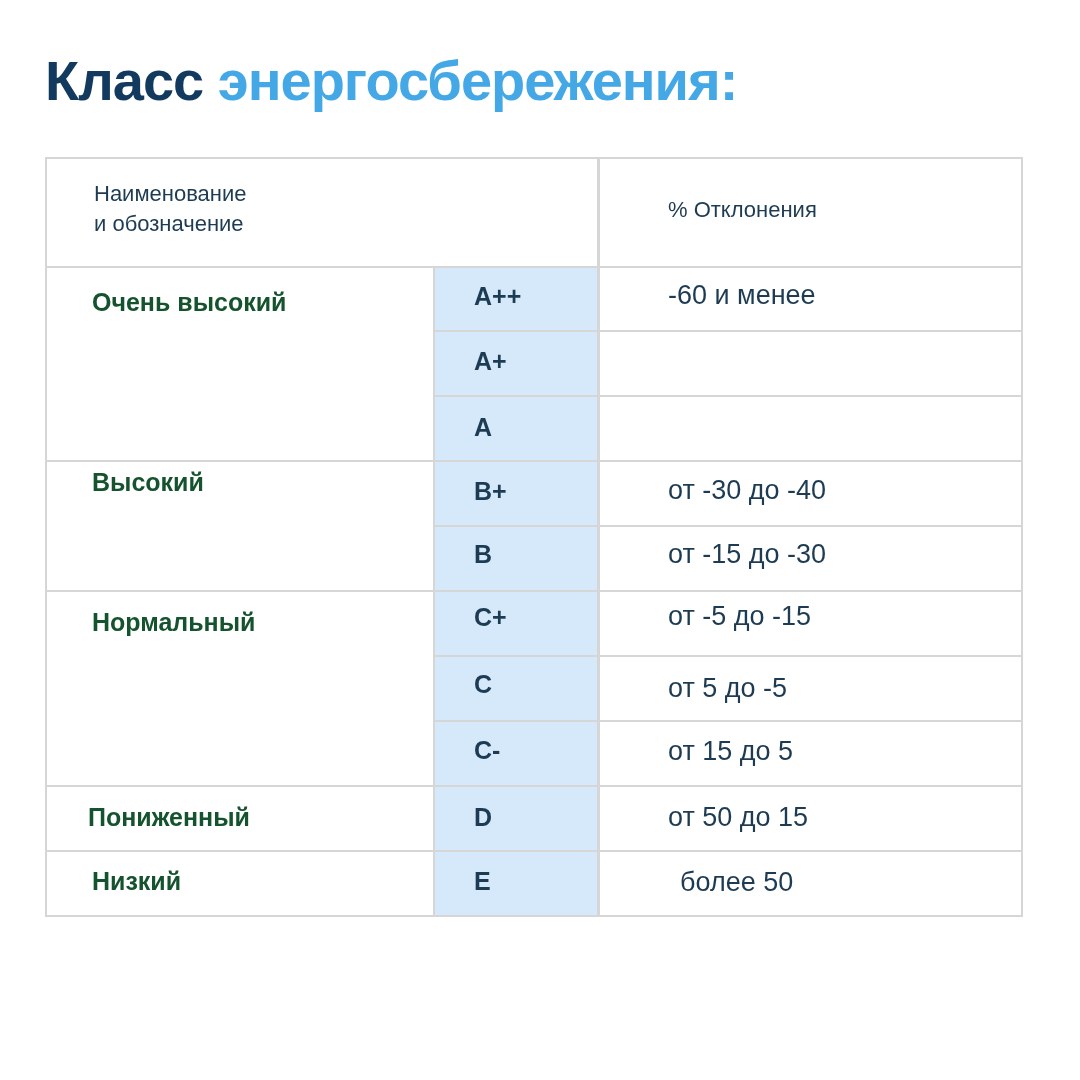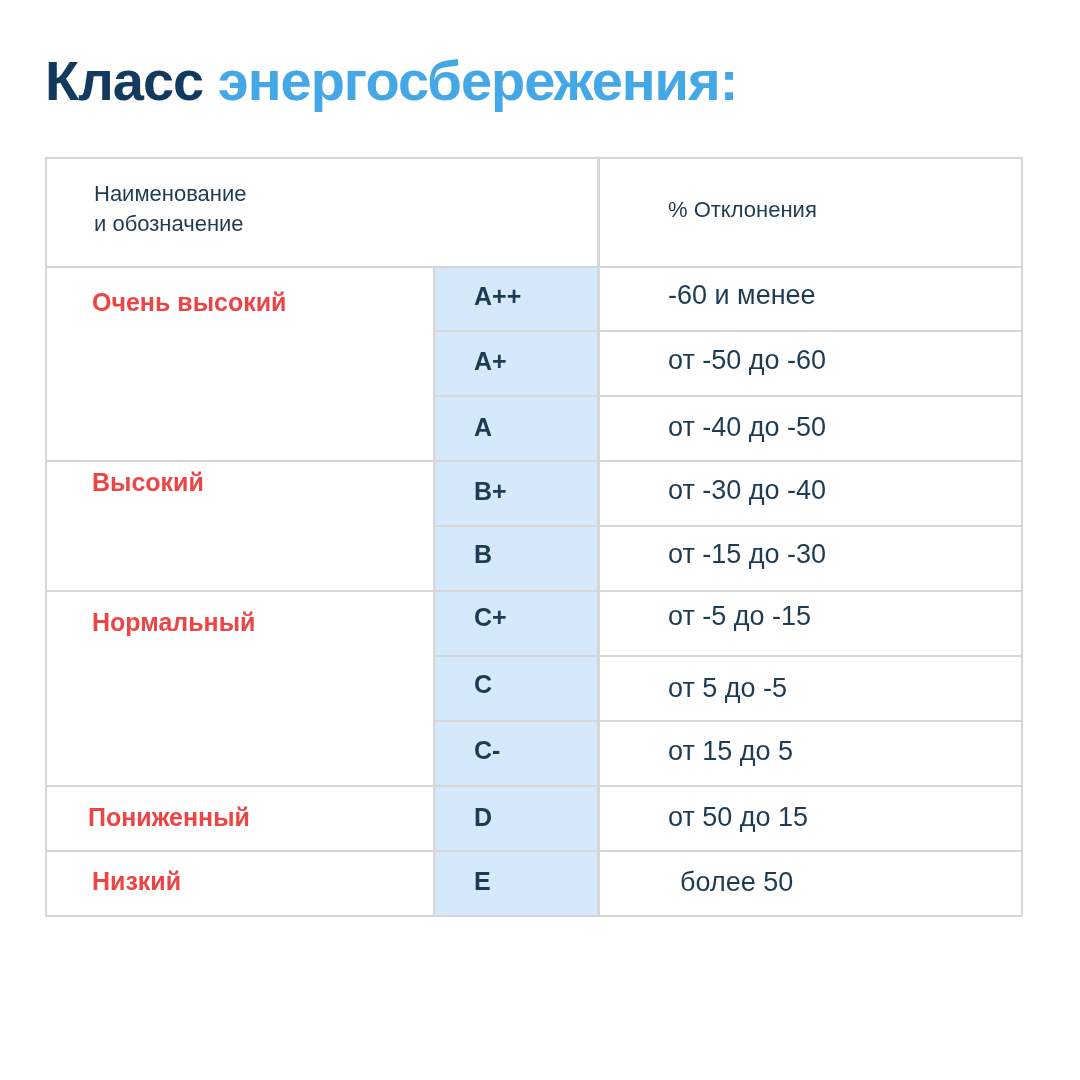--- a/index.html
+++ b/index.html
@@ -5,21 +5,21 @@
   html, body { margin:0; padding:0; }
   body { width:1080px; height:1080px; background:#ffffff; position:relative; overflow:hidden;
          font-family:"Liberation Sans", sans-serif; color:#1d3b52; }
   .title { position:absolute; left:45px; top:46px; font-size:56px; font-weight:bold; letter-spacing:-1px; line-height:70px; white-space:nowrap; }
   .title .w1 { color:#12395e; }
   .title .w2 { color:#45a8e6; }
   .tbl { position:absolute; left:45px; top:157px; width:1070px; height:760px; }
   .line-h { position:absolute; height:2px; background:#d6d6d6; }
   .line-v { position:absolute; width:3px; background:#d6d6d6; }
   .hdr-text { position:absolute; font-size:22px; line-height:30px; color:#1d3b52; }
-  .grp { position:absolute; font-size:25px; font-weight:bold; color:#ef4444; white-space:nowrap; }
+  .grp { position:absolute; font-size:25px; font-weight:bold; color:#14532d; white-space:nowrap; }
   .cls-bg { position:absolute; left:389px; width:165px; background:#d5e9fb; }
   .cls { position:absolute; left:429px; font-size:25px; font-weight:bold; color:#1d3b52; }
   .val { position:absolute; left:623px; font-size:27px; color:#1d3b52; white-space:nowrap; }
 </style>
 </head>
 <body>
 
 <div class="title">
   <span class="w1">Класс</span>
   <span class="w2">энергосбережения:</span>
@@ -66,22 +66,20 @@
   <div class="cls" style="top:256px;">A</div>
   <div class="cls" style="top:320px;">B+</div>
   <div class="cls" style="top:383px;">B</div>
   <div class="cls" style="top:446px;">C+</div>
   <div class="cls" style="top:513px;">C</div>
   <div class="cls" style="top:579px;">C-</div>
   <div class="cls" style="top:646px;">D</div>
   <div class="cls" style="top:710px;">E</div>
 
   <div class="val" style="top:123px;">-60 и менее</div>
-  <div class="val" style="top:188px;">от -50 до -60</div>
-  <div class="val" style="top:255px;">от -40 до -50</div>
   <div class="val" style="top:318px;">от -30 до -40</div>
   <div class="val" style="top:382px;">от -15 до -30</div>
   <div class="val" style="top:444px;">от -5 до -15</div>
   <div class="val" style="top:516px;">от 5 до -5</div>
   <div class="val" style="top:579px;">от 15 до 5</div>
   <div class="val" style="top:645px;text-align:center;">от 50 до 15</div>
   <div class="val" style="top:710px;margin-left:12px;">более 50</div>
 </div>
 
 </body></html>

